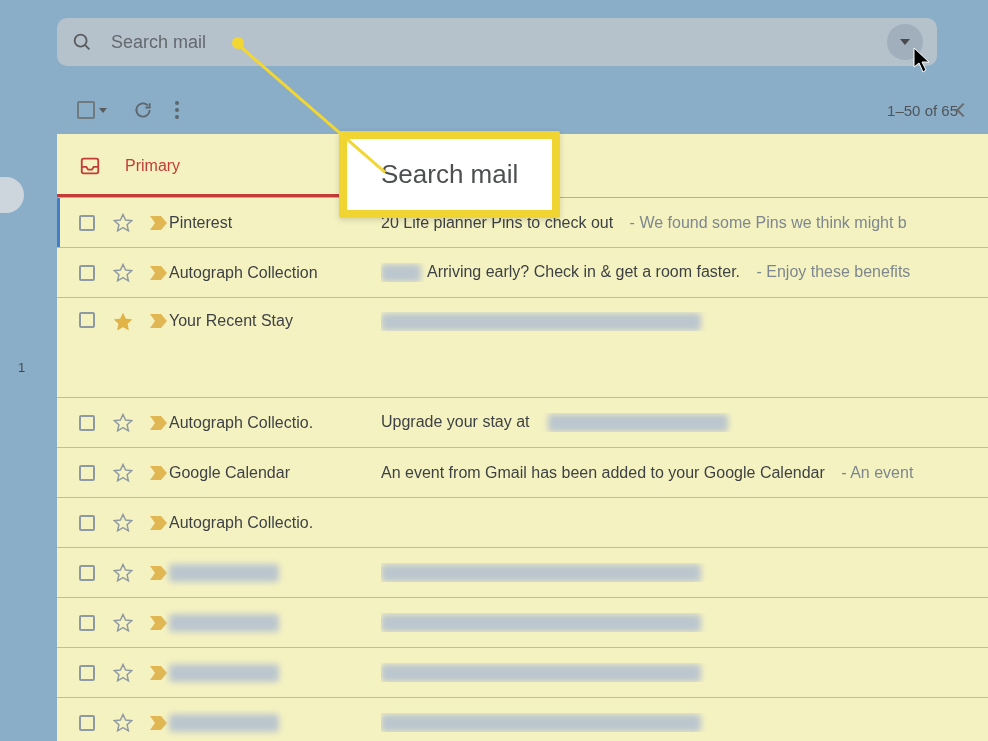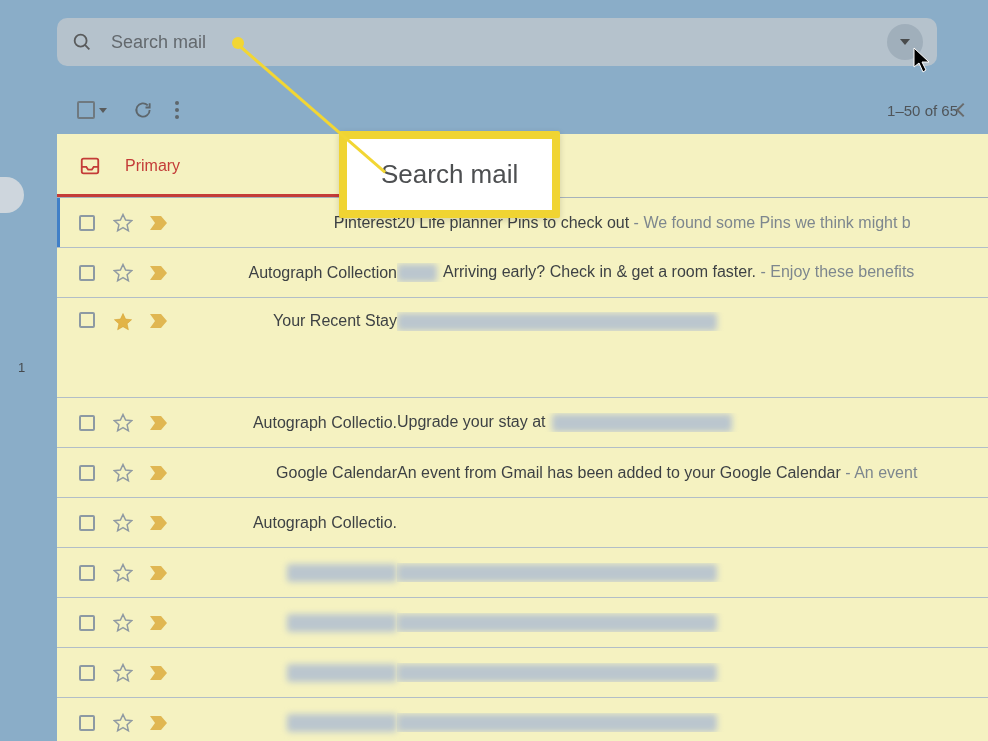--- a/index.html
+++ b/index.html
@@ -67,23 +67,23 @@
     font-size: 16px; color: #37393b;
     position: relative;
   }
   .row.tall { height: 100px; align-items: flex-start; padding-top: 14px; }
   .row.unread::before {
     content: ""; position: absolute; left: 0; top: 0; bottom: 0; width: 3px; background: #3a7cc9;
   }
   .row .cb { width: 16px; height: 16px; border: 2px solid #8e9aa2; border-radius: 2px; flex-shrink: 0; }
   .row .star { margin-left: 18px; width: 20px; height: 20px; flex-shrink: 0; }
   .row .imp { margin-left: 16px; width: 20px; height: 18px; flex-shrink: 0; }
-  .row .sender { margin-left: 16px; width: 212px; flex-shrink: 0; text-align: right; }
+  .row .sender { width: 212px; flex-shrink: 0; }
   .row .subject { flex: 1; white-space: nowrap; overflow: hidden; }
-  .row .snippet { color: #7d858b; }
+  .row .snippet { color: #7d858b; margin-left: 12px; }
   .blur-block { display: inline-block; background: #bfc9d1; border-radius: 3px; filter: blur(3px); height: 18px; vertical-align: middle; }
 
   
   .star svg.off path { fill: none; stroke: #919aa1; stroke-width: 1.5; }
   .star svg.on path { fill: #eab63e; stroke: #d89a1e; stroke-width: 0.5; }
   .imp svg path { fill: #e8b94a; }
 
   
   .callout {
     position: absolute; left: 339px; top: 131px; z-index: 70;

